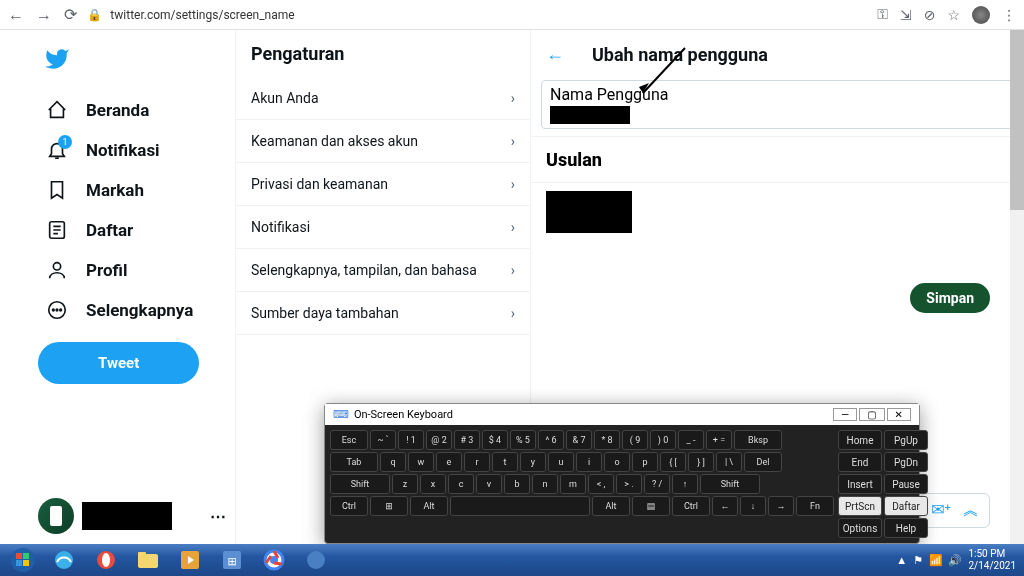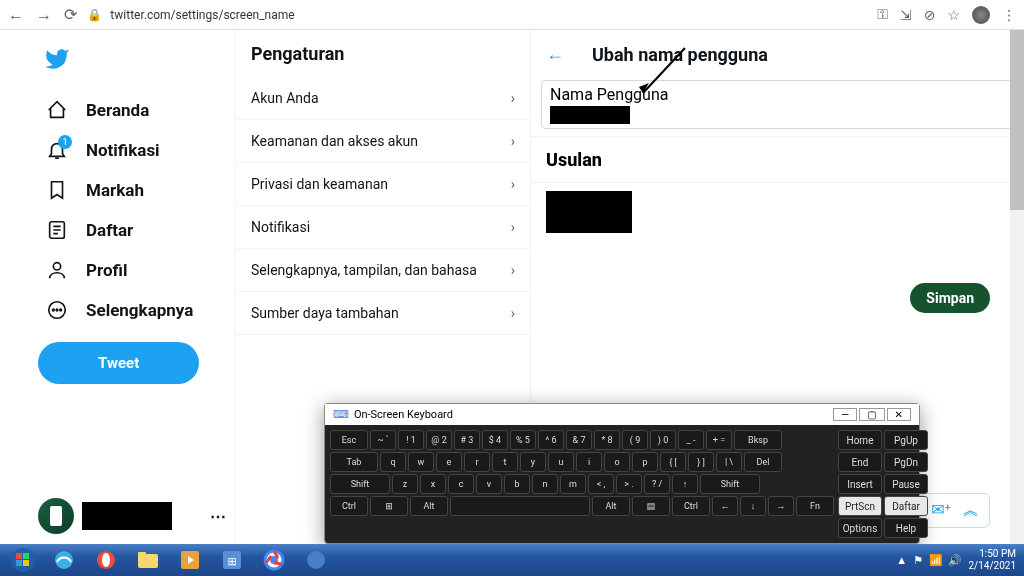--- a/index.html
+++ b/index.html
@@ -55,21 +55,21 @@
 .key-w{min-width:38px}
 .key-ww{min-width:48px}
 .key-www{min-width:60px}
 .key-space{flex:1}
 .key-side{min-width:44px;font-size:10px}
 .key-light{background:#e8e8e8;color:#222}
 .taskbar{position:absolute;bottom:0;left:0;right:0;height:32px;background:linear-gradient(to bottom,#4a7fc4,#2456a0 40%,#1d4788);display:flex;align-items:center;padding:0 4px;gap:2px}
 .start-btn{width:38px;height:28px;display:flex;align-items:center;justify-content:center;cursor:pointer}
 .tb-item{width:40px;height:26px;display:flex;align-items:center;justify-content:center;cursor:pointer;border-radius:2px}
 .tb-right{margin-left:auto;display:flex;align-items:center;gap:6px;color:#fff;font-size:10px;padding-right:4px}
-.tb-time{text-align:right;line-height:1.2}
+.tb-time{line-height:1.2}
 .tray-ico{color:#fff;font-size:11px}
 .scrollbar{position:absolute;right:0;top:30px;bottom:32px;width:14px;background:#f1f1f1}
 .scrollbar-thumb{width:14px;height:180px;background:#c1c1c1;margin-top:0}
 </style>
 </head>
 <body>
 
 <div class="browser-bar">
   <div class="nav-arrows">
     <span>←</span>

